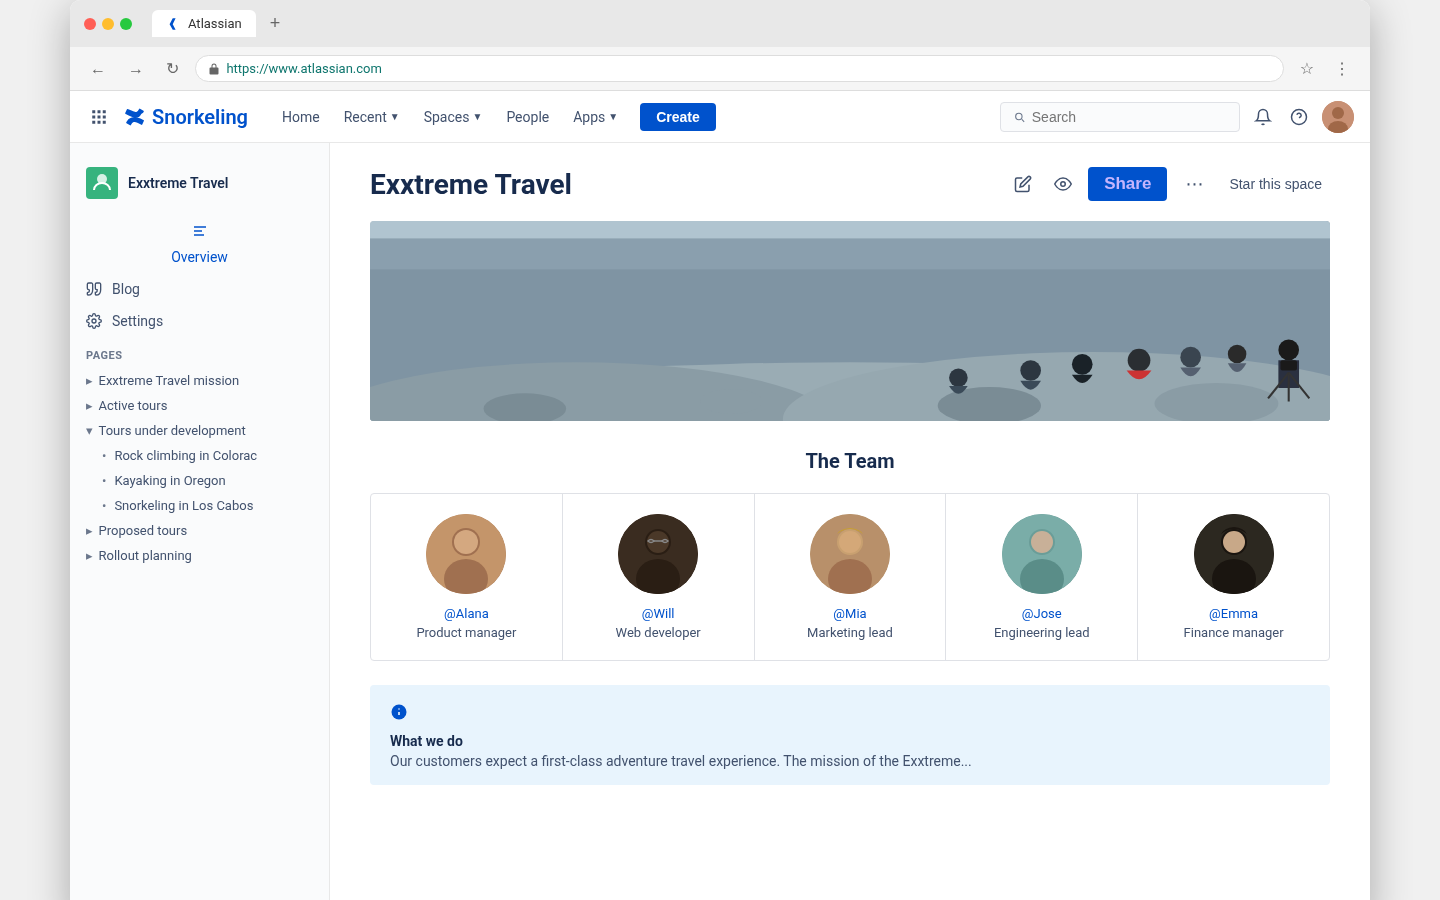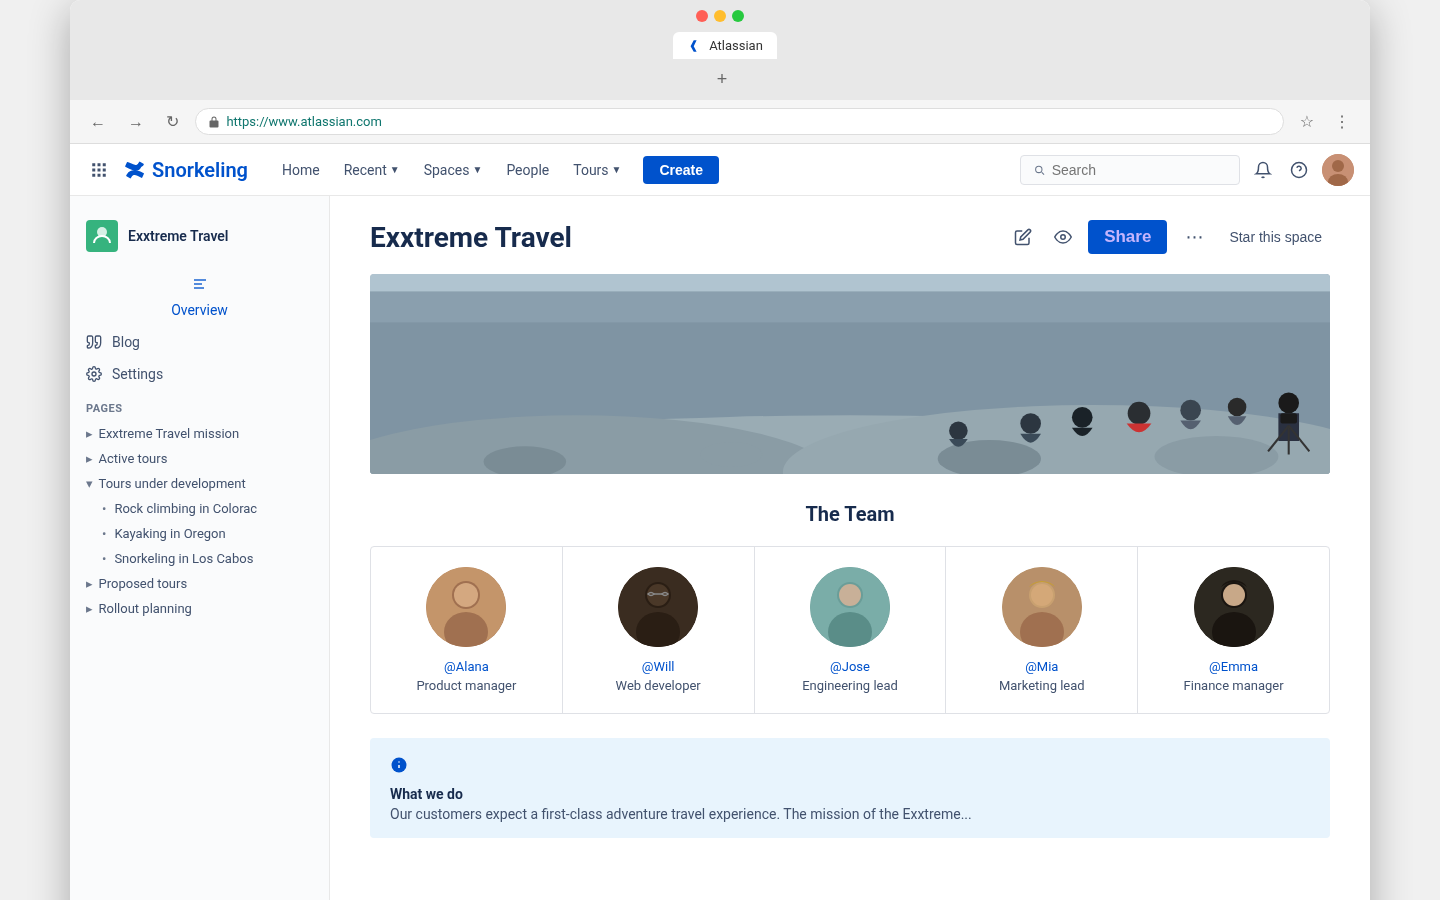--- a/index.html
+++ b/index.html
@@ -1,20 +1,20 @@
 <!DOCTYPE html>
 <html><head>
   <meta charset="utf-8">
   <style>
     * { box-sizing: border-box; margin: 0; padding: 0; }
     body { font-family: -apple-system, BlinkMacSystemFont, 'Segoe UI', Roboto, sans-serif; background: #f0f0f0; display: flex; justify-content: center; align-items: center; min-height: 100vh; }
 
     
     .browser-window { width: 1300px; background: #fff; border-radius: 10px; box-shadow: 0 10px 40px rgba(0,0,0,0.3); overflow: hidden; }
-    .browser-titlebar { background: #e8e8e8; padding: 10px 14px; display: flex; align-items: center; gap: 10px; flex-direction: column; }
+    .browser-titlebar { background: #e8e8e8; padding: 10px 14px; display: flex; align-items: center; gap: 10px; }
     .browser-dots { display: flex; gap: 6px; }
     .dot { width: 12px; height: 12px; border-radius: 50%; }
     .dot-red { background: #ff5f56; }
     .dot-yellow { background: #ffbd2e; }
     .dot-green { background: #27c93f; }
     .browser-tab { background: #fff; border-radius: 6px 6px 0 0; padding: 6px 14px; display: flex; align-items: center; gap: 8px; font-size: 13px; color: #333; margin-left: 10px; }
     .browser-tab-icon { width: 14px; height: 14px; }
     .tab-add { background: none; border: none; font-size: 18px; color: #666; cursor: pointer; margin-left: 4px; }
 
     .browser-addressbar { background: #f5f5f5; padding: 8px 14px; display: flex; align-items: center; gap: 10px; border-bottom: 1px solid #ddd; }
@@ -30,21 +30,21 @@
 
     
     .top-nav { display: flex; align-items: center; padding: 0 16px; height: 52px; border-bottom: 1px solid #e8e8e8; background: #fff; gap: 8px; }
     .nav-grid-icon { color: #42526e; cursor: pointer; margin-right: 4px; }
     .confluence-logo { display: flex; align-items: center; gap: 6px; font-size: 20px; font-weight: 600; color: #0052cc; margin-right: 16px; }
     .confluence-logo svg { color: #0052cc; }
     .nav-links { display: flex; align-items: center; gap: 4px; }
     .nav-link { color: #42526e; font-size: 14px; padding: 6px 10px; border-radius: 4px; cursor: pointer; text-decoration: none; display: flex; align-items: center; gap: 3px; }
     .nav-create { background: #0052cc; color: #fff; border: none; border-radius: 4px; padding: 6px 16px; font-size: 14px; font-weight: 600; cursor: pointer; margin-left: 8px; }
     .nav-right { margin-left: auto; display: flex; align-items: center; gap: 10px; }
-    .search-box { display: flex; align-items: center; gap: 6px; border: 1px solid #dfe1e6; border-radius: 4px; padding: 6px 12px; background: #fafbfc; width: 220px; }
+    .search-box { display: flex; align-items: center; gap: 6px; border: 1px solid #dfe1e6; border-radius: 4px; padding: 6px 12px; background: #fafbfc; width: 240px; }
     .search-box input { border: none; background: none; outline: none; font-size: 14px; color: #42526e; width: 100%; }
     .nav-icon-btn { background: none; border: none; cursor: pointer; color: #42526e; padding: 4px; border-radius: 50%; display: flex; align-items: center; }
     .user-avatar { width: 32px; height: 32px; border-radius: 50%; background: #c89074; overflow: hidden; display: flex; align-items: center; justify-content: center; cursor: pointer; }
 
     
     .main-layout { display: flex; height: calc(900px - 52px - 72px); overflow: hidden; }
 
     
     .sidebar { width: 260px; border-right: 1px solid #e8e8e8; padding: 16px 0; overflow-y: auto; background: #fafbfc; flex-shrink: 0; }
     .sidebar-space-header { display: flex; align-items: center; gap: 10px; padding: 8px 16px 16px; }
@@ -168,21 +168,21 @@
         <a class="nav-link">
           <span>Recent</span>
           <span class="chevron">▼</span>
         </a>
         <a class="nav-link">
           <span>Spaces</span>
           <span class="chevron">▼</span>
         </a>
         <a class="nav-link">People</a>
         <a class="nav-link">
-          <span>Tours</span>
+          <span>Apps</span>
           <span class="chevron">▼</span>
         </a>
         <button class="nav-create">Create</button>
       </div>
       <div class="nav-right">
         <div class="search-box">
           <svg width="14" height="14" viewBox="0 0 24 24" fill="#6b778c">
             <path d="M21 21l-4.35-4.35M17 11A6 6 0 115 11a6 6 0 0112 0z" stroke="#6b778c" stroke-width="2" fill="none"></path>
           </svg>
           <input type="text" placeholder="Search" style="">
@@ -379,45 +379,45 @@
                 <path d="M30 27 Q33 24 36 27 Q33 30 30 27 Z" fill="none" stroke="#888" stroke-width="1.5"></path>
                 <path d="M44 27 Q47 24 50 27 Q47 30 44 27 Z" fill="none" stroke="#888" stroke-width="1.5"></path>
                 <line x1="36" y1="27" x2="44" y2="27" stroke="#888" stroke-width="1.5"></line>
               </svg>
             </div>
             <div class="member-handle">@Will</div>
             <div class="member-role">Web developer</div>
           </div>
 
           <div class="team-member">
+            <div class="member-avatar avatar-mia">
+              <svg width="80" height="80" viewBox="0 0 80 80">
+                <circle cx="40" cy="40" r="40" fill="#b8906a"></circle>
+                <circle cx="40" cy="28" r="13" fill="#c8a070"></circle>
+                <ellipse cx="40" cy="65" rx="22" ry="20" fill="#a07050"></ellipse>
+                <circle cx="40" cy="28" r="11" fill="#d4a878"></circle>
+
+                <path d="M27 20 Q40 10 53 20 Q50 15 40 14 Q30 15 27 20Z" fill="#c8a030"></path>
+              </svg>
+            </div>
+            <div class="member-handle">@Mia</div>
+            <div class="member-role">Marketing lead</div>
+          </div>
+
+          <div class="team-member">
             <div class="member-avatar avatar-jose">
               <svg width="80" height="80" viewBox="0 0 80 80">
                 <circle cx="40" cy="40" r="40" fill="#7aada8"></circle>
                 <circle cx="40" cy="28" r="13" fill="#6a9d98"></circle>
                 <ellipse cx="40" cy="65" rx="22" ry="20" fill="#5a8d88"></ellipse>
                 <circle cx="40" cy="28" r="11" fill="#c8b098"></circle>
               </svg>
             </div>
             <div class="member-handle">@Jose</div>
             <div class="member-role">Engineering lead</div>
-          </div>
-
-          <div class="team-member">
-            <div class="member-avatar avatar-mia">
-              <svg width="80" height="80" viewBox="0 0 80 80">
-                <circle cx="40" cy="40" r="40" fill="#b8906a"></circle>
-                <circle cx="40" cy="28" r="13" fill="#c8a070"></circle>
-                <ellipse cx="40" cy="65" rx="22" ry="20" fill="#a07050"></ellipse>
-                <circle cx="40" cy="28" r="11" fill="#d4a878"></circle>
-
-                <path d="M27 20 Q40 10 53 20 Q50 15 40 14 Q30 15 27 20Z" fill="#c8a030"></path>
-              </svg>
-            </div>
-            <div class="member-handle">@Mia</div>
-            <div class="member-role">Marketing lead</div>
           </div>
 
           <div class="team-member">
             <div class="member-avatar avatar-emma">
               <svg width="80" height="80" viewBox="0 0 80 80">
                 <circle cx="40" cy="40" r="40" fill="#2c2820"></circle>
                 <circle cx="40" cy="28" r="13" fill="#1a1510"></circle>
                 <ellipse cx="40" cy="65" rx="22" ry="20" fill="#1a1510"></ellipse>
                 <circle cx="40" cy="28" r="11" fill="#c8a888"></circle>
 

